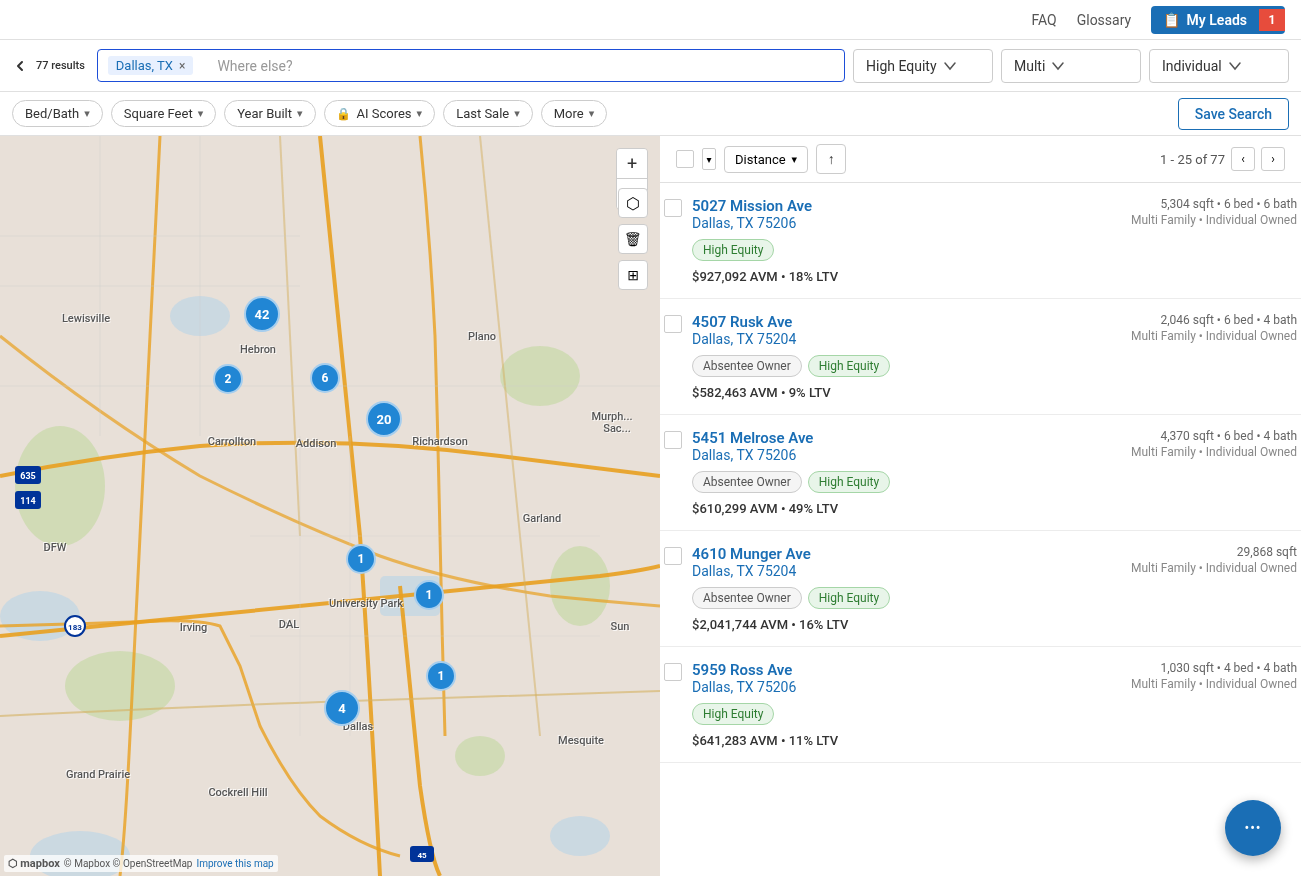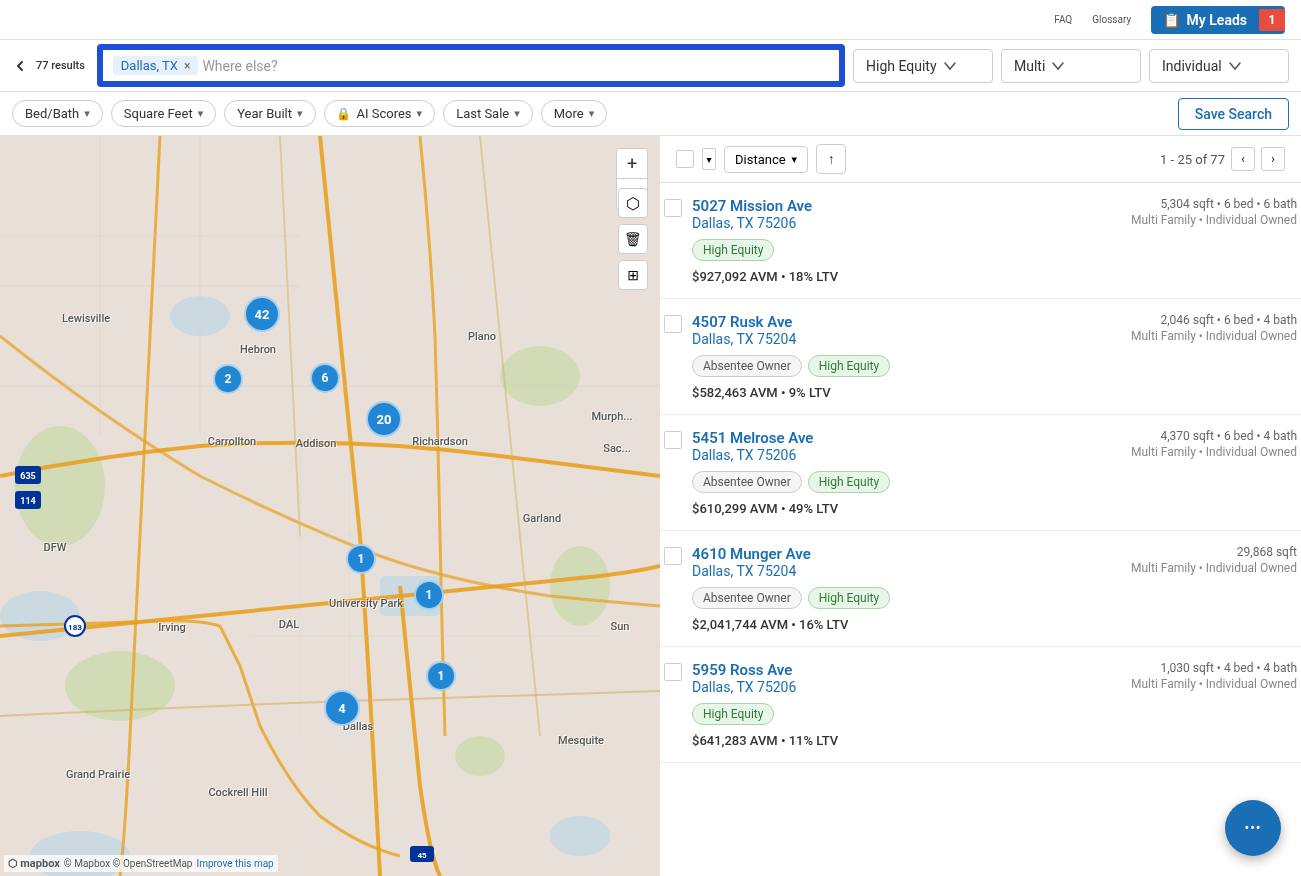--- a/index.html
+++ b/index.html
@@ -4,42 +4,42 @@
   <style>
     * { box-sizing: border-box; margin: 0; padding: 0; font-family: -apple-system, BlinkMacSystemFont, 'Segoe UI', Roboto, sans-serif; }
     body { width: 1301px; height: 876px; overflow: hidden; background: #f5f5f5; }
 
     
     .top-nav {
       display: flex; align-items: center; height: 40px;
       background: #fff; border-bottom: 1px solid #e0e0e0;
       padding: 0 16px; justify-content: flex-end; gap: 20px;
     }
-    .top-nav a { color: #555; font-size: 10px; text-decoration: none; cursor: pointer; }
+    .top-nav a { color: #555; font-size: 14px; text-decoration: none; cursor: pointer; }
     .leads-btn {
       display: flex; align-items: center; gap: 0;
       background: #1a6eb5; color: #fff; border: none; border-radius: 4px;
       font-size: 14px; font-weight: 600; cursor: pointer; overflow: hidden;
     }
     .leads-btn-inner { display: flex; align-items: center; gap: 6px; padding: 6px 12px; }
     .leads-badge { background: #e74c3c; color: #fff; font-size: 12px; font-weight: 700; padding: 4px 8px; min-width: 26px; text-align: center; }
 
     
     .search-row {
       display: flex; align-items: center; height: 52px;
       background: #fff; border-bottom: 1px solid #e0e0e0;
       padding: 0 12px; gap: 8px;
     }
     .back-btn { display: flex; align-items: center; gap: 6px; cursor: pointer; font-size: 14px; color: #333; white-space: nowrap; }
     .back-btn svg { width: 16px; height: 16px; }
     .results-count { font-size: 11px; color: #333; font-weight: 500; white-space: nowrap; margin-right: 4px; }
 
     .location-search {
       display: flex; align-items: center; flex: 1;
-      border: 6px solid #1d4ed8; border-radius: 4px; padding: 6px 10px; gap: 4px;
+      border: 1px solid #1d4ed8; border-radius: 4px; padding: 6px 10px; gap: 24px;
       background: #fff; min-width: 200px;
     }
     .location-tag {
       display: flex; align-items: center; gap: 4px;
       background: #e8f0fe; color: #1a6eb5; border-radius: 3px;
       padding: 2px 8px; font-size: 13px; white-space: nowrap;
     }
     .location-tag .remove { cursor: pointer; color: #666; font-size: 12px; margin-left: 2px; }
     .location-placeholder { color: #999; font-size: 14px; flex: 1; }
 
@@ -311,31 +311,31 @@
     </svg>
 
     <div class="map-label" style="left:86px;top:182px;">Lewisville</div>
     <div class="map-label" style="left:258px;top:213px;">Hebron</div>
     <div class="map-label" style="left:482px;top:200px;">Plano</div>
     <div class="map-label" style="left:612px;top:280px;">Murph...</div>
     <div class="map-label" style="left:232px;top:305px;">Carrollton</div>
     <div class="map-label" style="left:316px;top:307px;">Addison</div>
     <div class="map-label" style="left:440px;top:305px;">Richardson</div>
     <div class="map-label" style="left:542px;top:382px;">Garland</div>
-    <div class="map-label" style="left:172px;top:491px;">Irving</div>
+    <div class="map-label" style="left:172px;top:491px;padding-left:43px;">Irving</div>
     <div class="map-label" style="left:366px;top:467px;">University Park</div>
     <div class="map-label" style="left:358px;top:590px;">Dallas</div>
     <div class="map-label" style="left:581px;top:604px;">Mesquite</div>
     <div class="map-label" style="left:98px;top:638px;">Grand Prairie</div>
     <div class="map-label" style="left:238px;top:656px;">Cockrell Hill</div>
 
     <div class="map-label" style="left:51px;top:411px;padding-left:8px;">DFW</div>
     <div class="map-label" style="left:289px;top:488px;">DAL</div>
 
-    <div class="map-label" style="left:617px;top:292px;margin-top:20px;">Sac...</div>
+    <div class="map-label" style="left:617px;top:292px;">Sac...</div>
     <div class="map-label" style="left:620px;top:490px;">Sun</div>
 
     <div class="map-cluster" style="left:262px;top:178px;">42</div>
     <div class="map-cluster small" style="left:228px;top:243px;">2</div>
     <div class="map-cluster small" style="left:325px;top:242px;">6</div>
     <div class="map-cluster" style="left:384px;top:283px;">20</div>
     <div class="map-cluster small" style="left:361px;top:423px;">1</div>
     <div class="map-cluster small" style="left:429px;top:459px;">1</div>
     <div class="map-cluster small" style="left:441px;top:540px;">1</div>
     <div class="map-cluster" style="left:342px;top:572px;">4</div>

